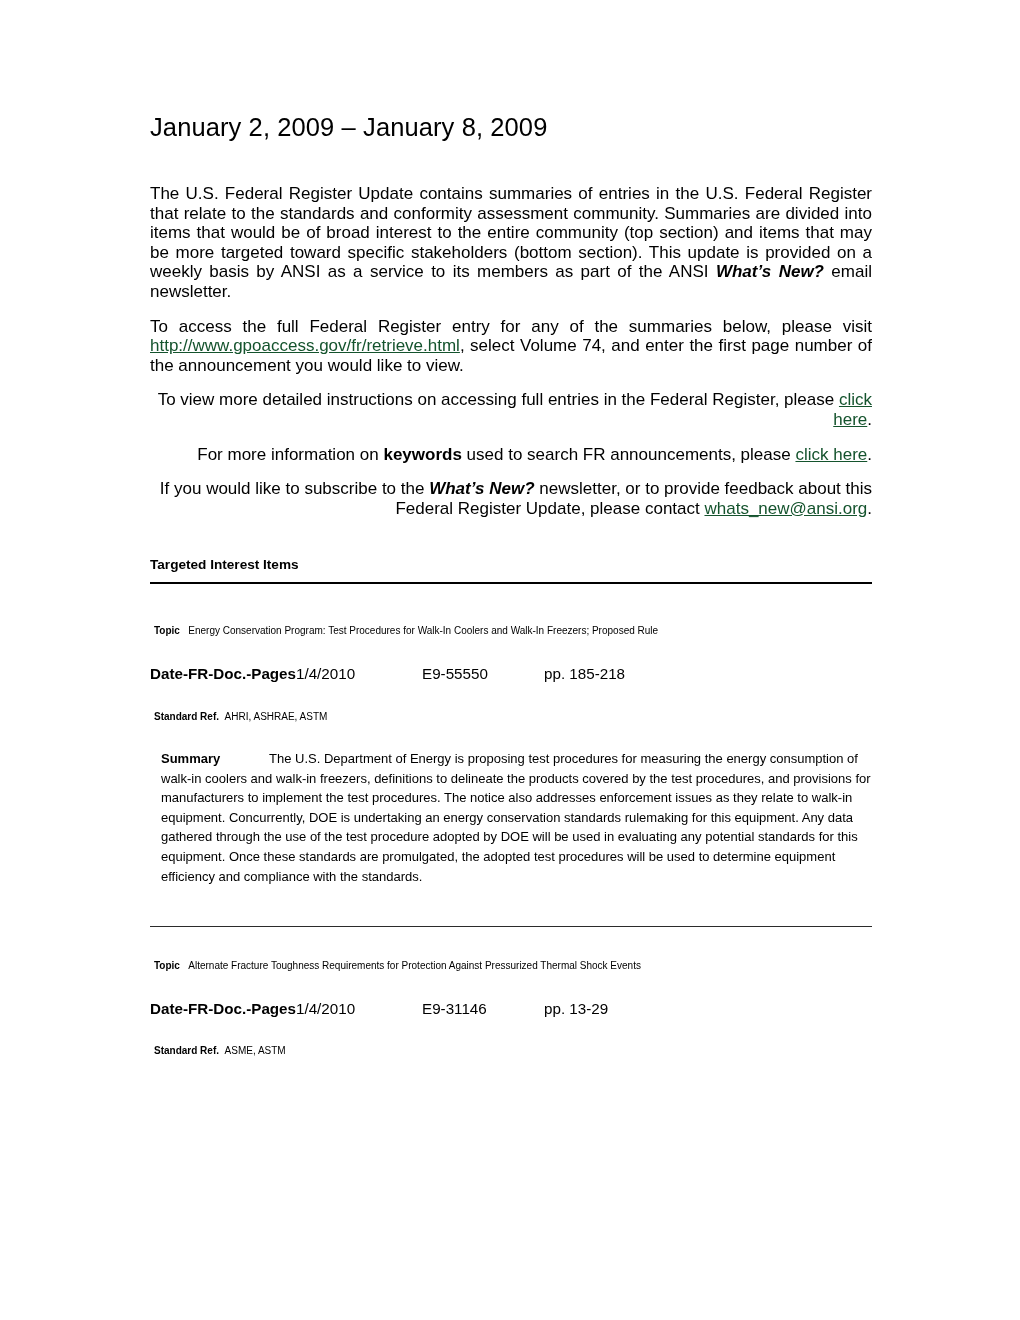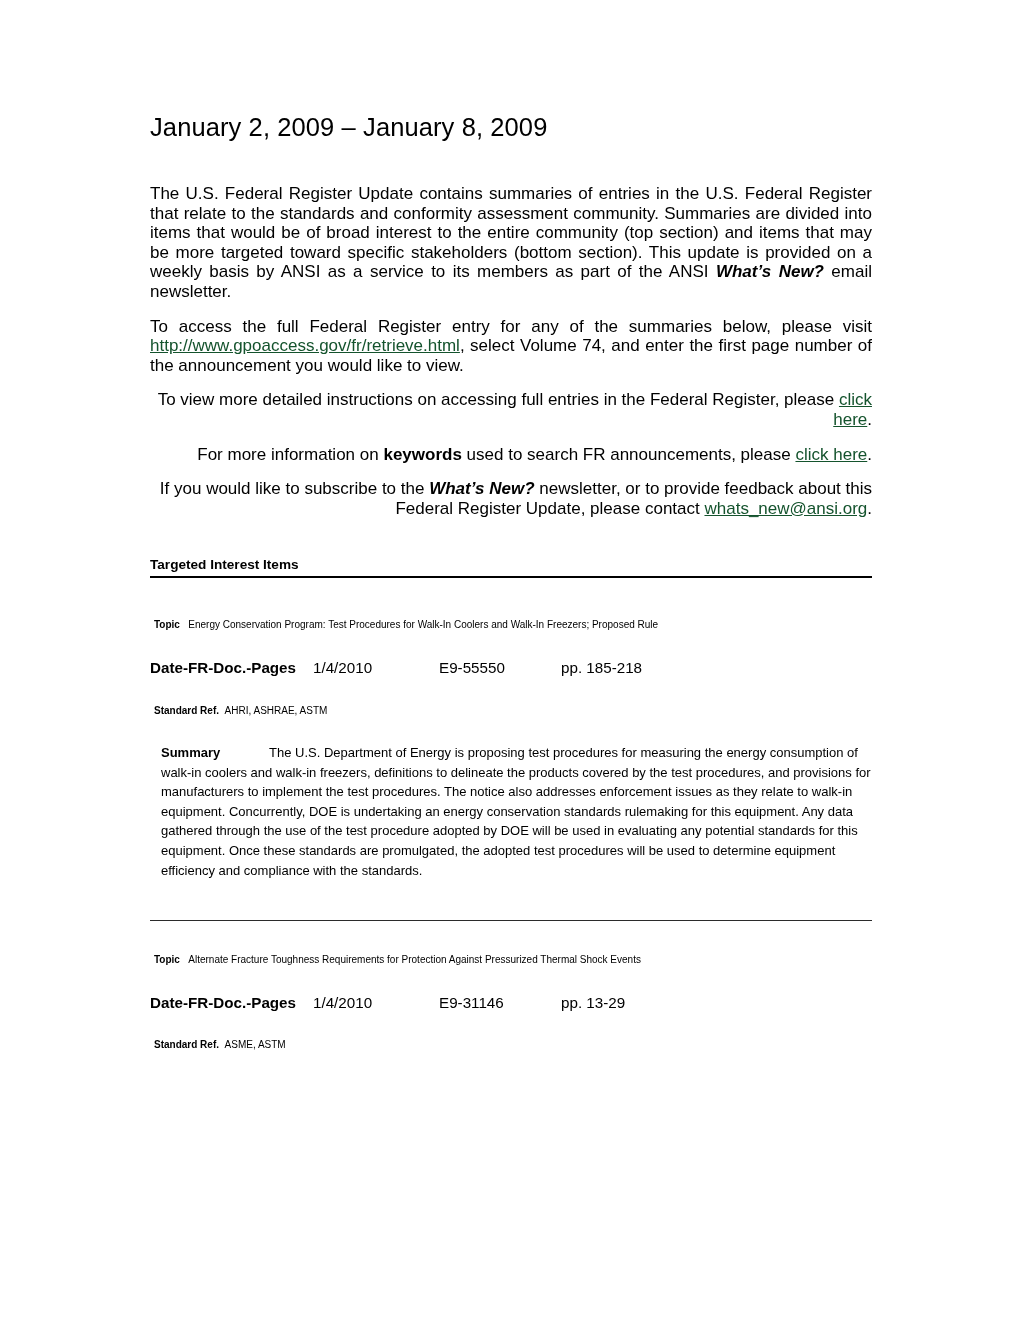--- a/index.html
+++ b/index.html
@@ -66,21 +66,21 @@
     color: #14532d;
     text-decoration: underline;
     cursor: pointer;
   }
 
   
   .section-head {
     font-size: 13.6px;
     font-weight: bold;
     line-height: 17px;
-    padding-bottom: 3px;
+    padding-bottom: 9px;
     border-bottom: 2px solid #000000;
     margin: 0;
   }
 
   
   .entry-field {
     font-size: 10px;
     line-height: 19.6px;
     margin: 4px;
     text-align: left;
@@ -91,21 +91,21 @@
   
   .triple {
     display: block;
     font-size: 15.2px;
     line-height: 19.6px;
     white-space: nowrap;
   }
   .triple .lbl {
     font-weight: bold;
   }
-  .triple .c-date  { display:inline-block; width: 126px; margin-left: 17px; }
+  .triple .c-date  { display:inline-block; width: 126px; margin-left: 0; }
   .triple .c-doc   { display:inline-block; width: 122px; }
   .triple .c-pages { display:inline-block; }
 
   
   .summary-block {
     font-size: 13px;
     line-height: 19.6px;
     text-align: left;
     margin-left: 11px;
   }

